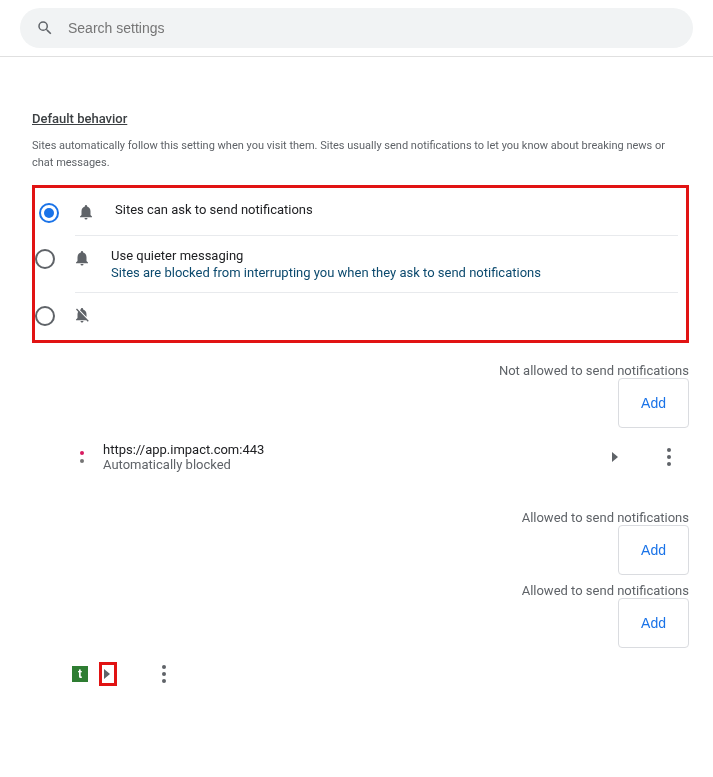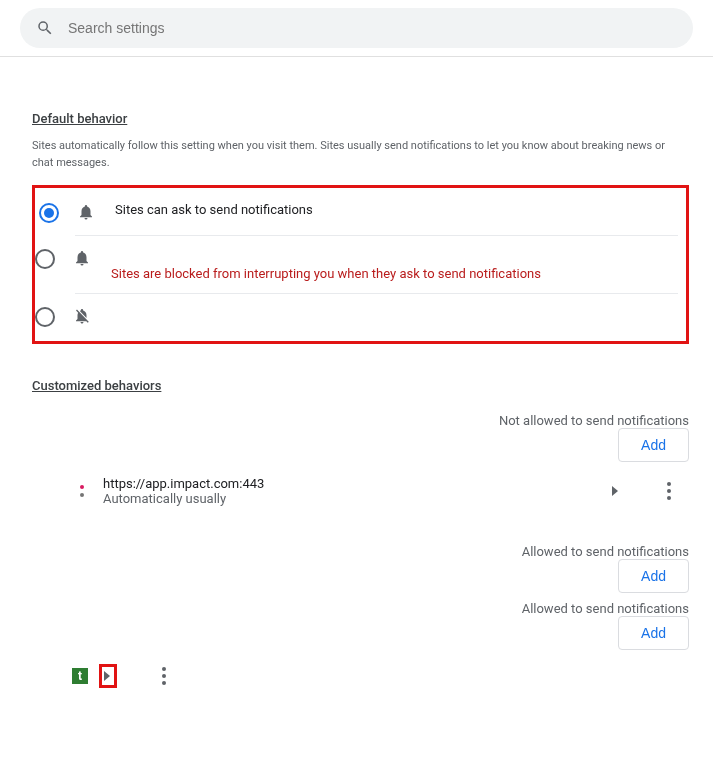--- a/index.html
+++ b/index.html
@@ -92,32 +92,32 @@
     content: "";
     position: absolute;
     top: 3px; left: 3px;
     width: 10px; height: 10px;
     background: #1a73e8;
     border-radius: 50%;
   }
   .row-icon { width: 20px; color:#5f6368; flex-shrink:0; margin-top: 1px;}
   .row-text { flex: 1; }
   .row-label { font-size: 13px; color: #202124; }
-  .row-sub { font-size: 13px; color: #b91c1c; margin-top: 18px; }
+  .row-sub { font-size: 13px; color: #0c4a6e; margin-top: 2px; }
   .list-header {
     display: flex;
     align-items: flex-end;
     margin-top: 20px;
     flex-direction: column;
   }
   .list-header .lbl { flex: 1; font-size: 13px; color: #5f6368; }
   .add-btn {
     border: 1px solid #dadce0;
     border-radius: 4px;
-    padding: 8px 22px;
+    padding: 16px 22px;
     color: #1a73e8;
     font-size: 14px;
     font-weight: 500;
     background: #fff;
     cursor: pointer;
   }
   .site-row {
     display: flex;
     align-items: center;
     gap: 11px;
@@ -208,48 +208,48 @@
     </div>
 
     <div class="radio-row" style="margin-left:40px;">
       <div class="radio" style="margin-left:-40px;"></div>
       <span class="row-icon">
         <svg width="18" height="18" viewBox="0 0 24 24" fill="#5f6368">
             <path d="M12 22a2 2 0 002-2h-4a2 2 0 002 2zm6-6V11c0-3.07-1.63-5.64-4.5-6.32V4a1.5 1.5 0 10-3 0v.68C7.64 5.36 6 7.92 6 11v5l-2 2v1h16v-1l-2-2z"></path>
           </svg>
       </span>
       <div class="row-text">
+        <div class="row-label">Use quieter messaging</div>
         <div class="row-sub">Sites are blocked from interrupting you when they ask to send notifications</div>
       </div>
     </div>
 
     <div class="radio-row" style="margin-left:40px;">
       <div class="radio" style="margin-left:-40px;"></div>
       <span class="row-icon">
         <svg width="18" height="18" viewBox="0 0 24 24" fill="#5f6368">
             <path d="M20 18.69L7.84 6.14 5.27 3.49 4 4.76l2.8 2.8v.01c-.52.99-.8 2.16-.8 3.42v5l-2 2v1h13.73l2 2L21 19.72l-1-1.03zM12 22c1.11 0 2-.89 2-2h-4c0 1.11.89 2 2 2zm6-7.32V11c0-3.08-1.64-5.64-4.5-6.32V4c0-.83-.67-1.5-1.5-1.5s-1.5.67-1.5 1.5v.68c-.15.03-.29.08-.42.12-.1.03-.2.07-.3.11h-.01c-.01 0-.01 0-.02.01-.23.09-.46.2-.68.31 0 0-.01 0-.01.01L18 14.68z"></path>
           </svg>
       </span>
       <div class="row-text">
       </div>
     </div>
   </div>
 
-  <div class="section-title" style="margin-top:34px">Customized behaviors</div>
 
   <div class="list-header">
     <div class="lbl">Not allowed to send notifications</div>
     <button class="add-btn">Add</button>
   </div>
 
   <div class="site-row">
     <div class="favicon fav-impact"></div>
     <div class="site-text">
       <div class="site-url">https://app.impact.com:443</div>
-      <div class="site-sub">Automatically usually</div>
+      <div class="site-sub">Automatically blocked</div>
     </div>
     <div class="caret">
       <svg width="8" height="10" viewBox="0 0 8 10" fill="#5f6368">
           <path d="M0 0 L6 5 L0 10 Z"></path>
         </svg>
     </div>
     <div class="kebab">
         <span></span>
         <span></span>
         <span></span>

